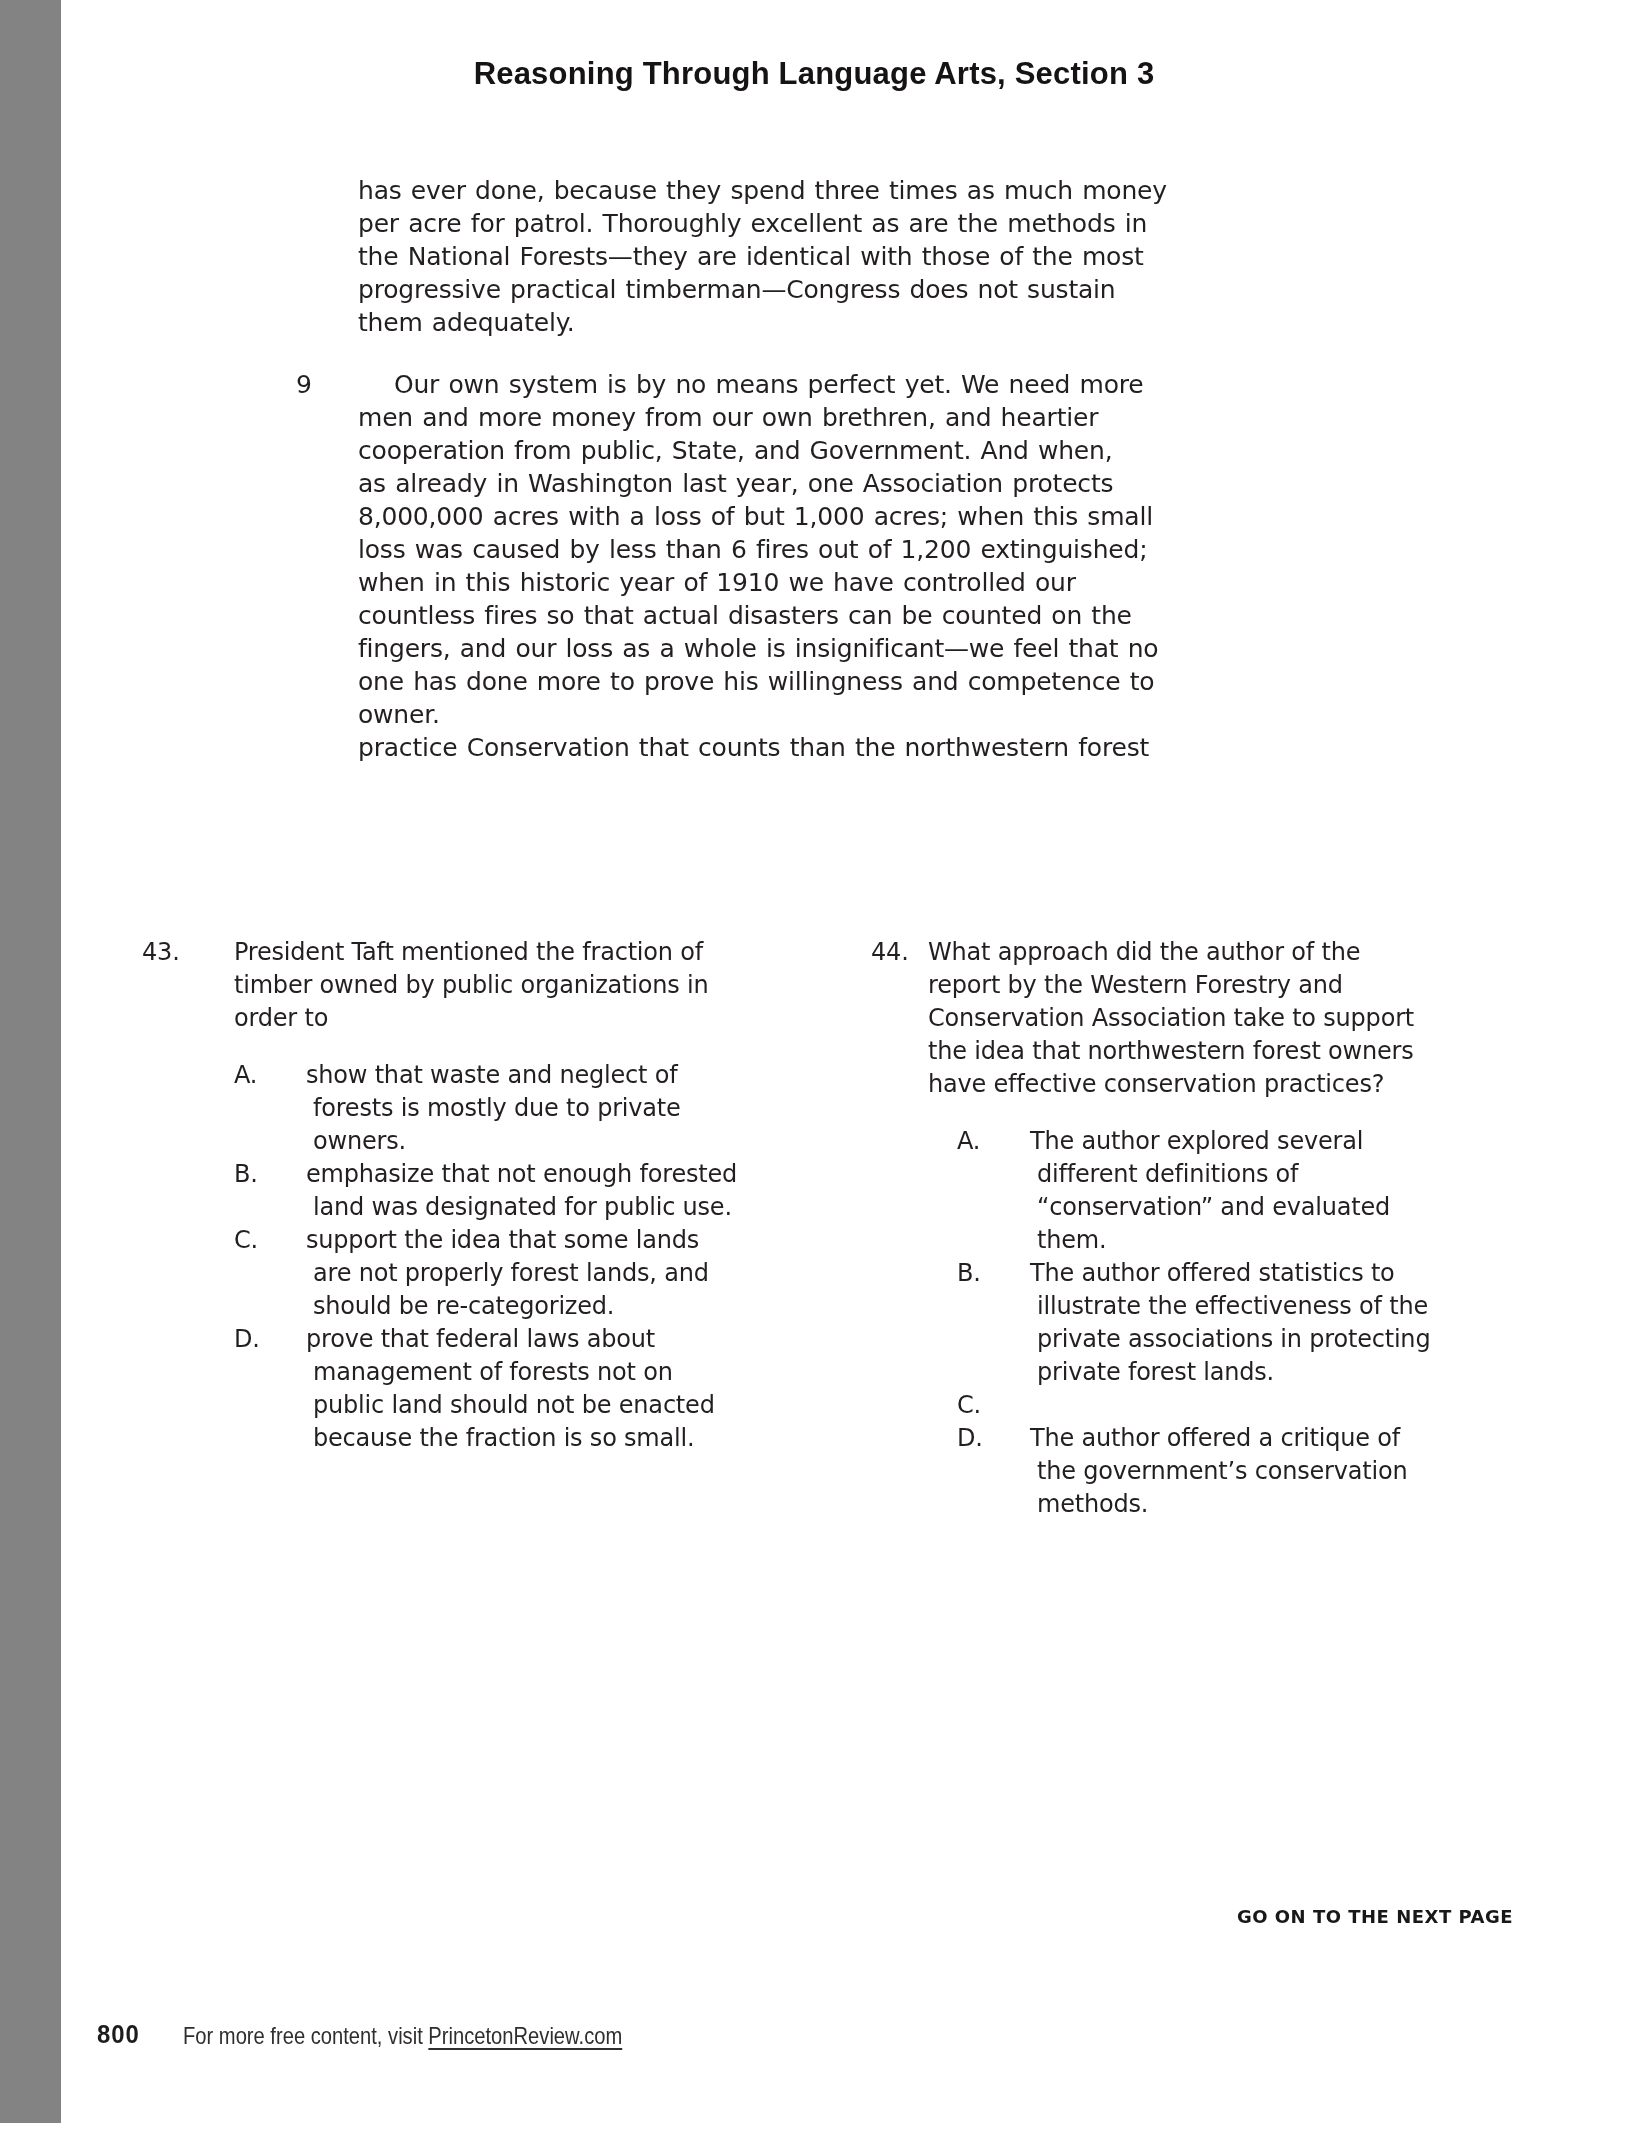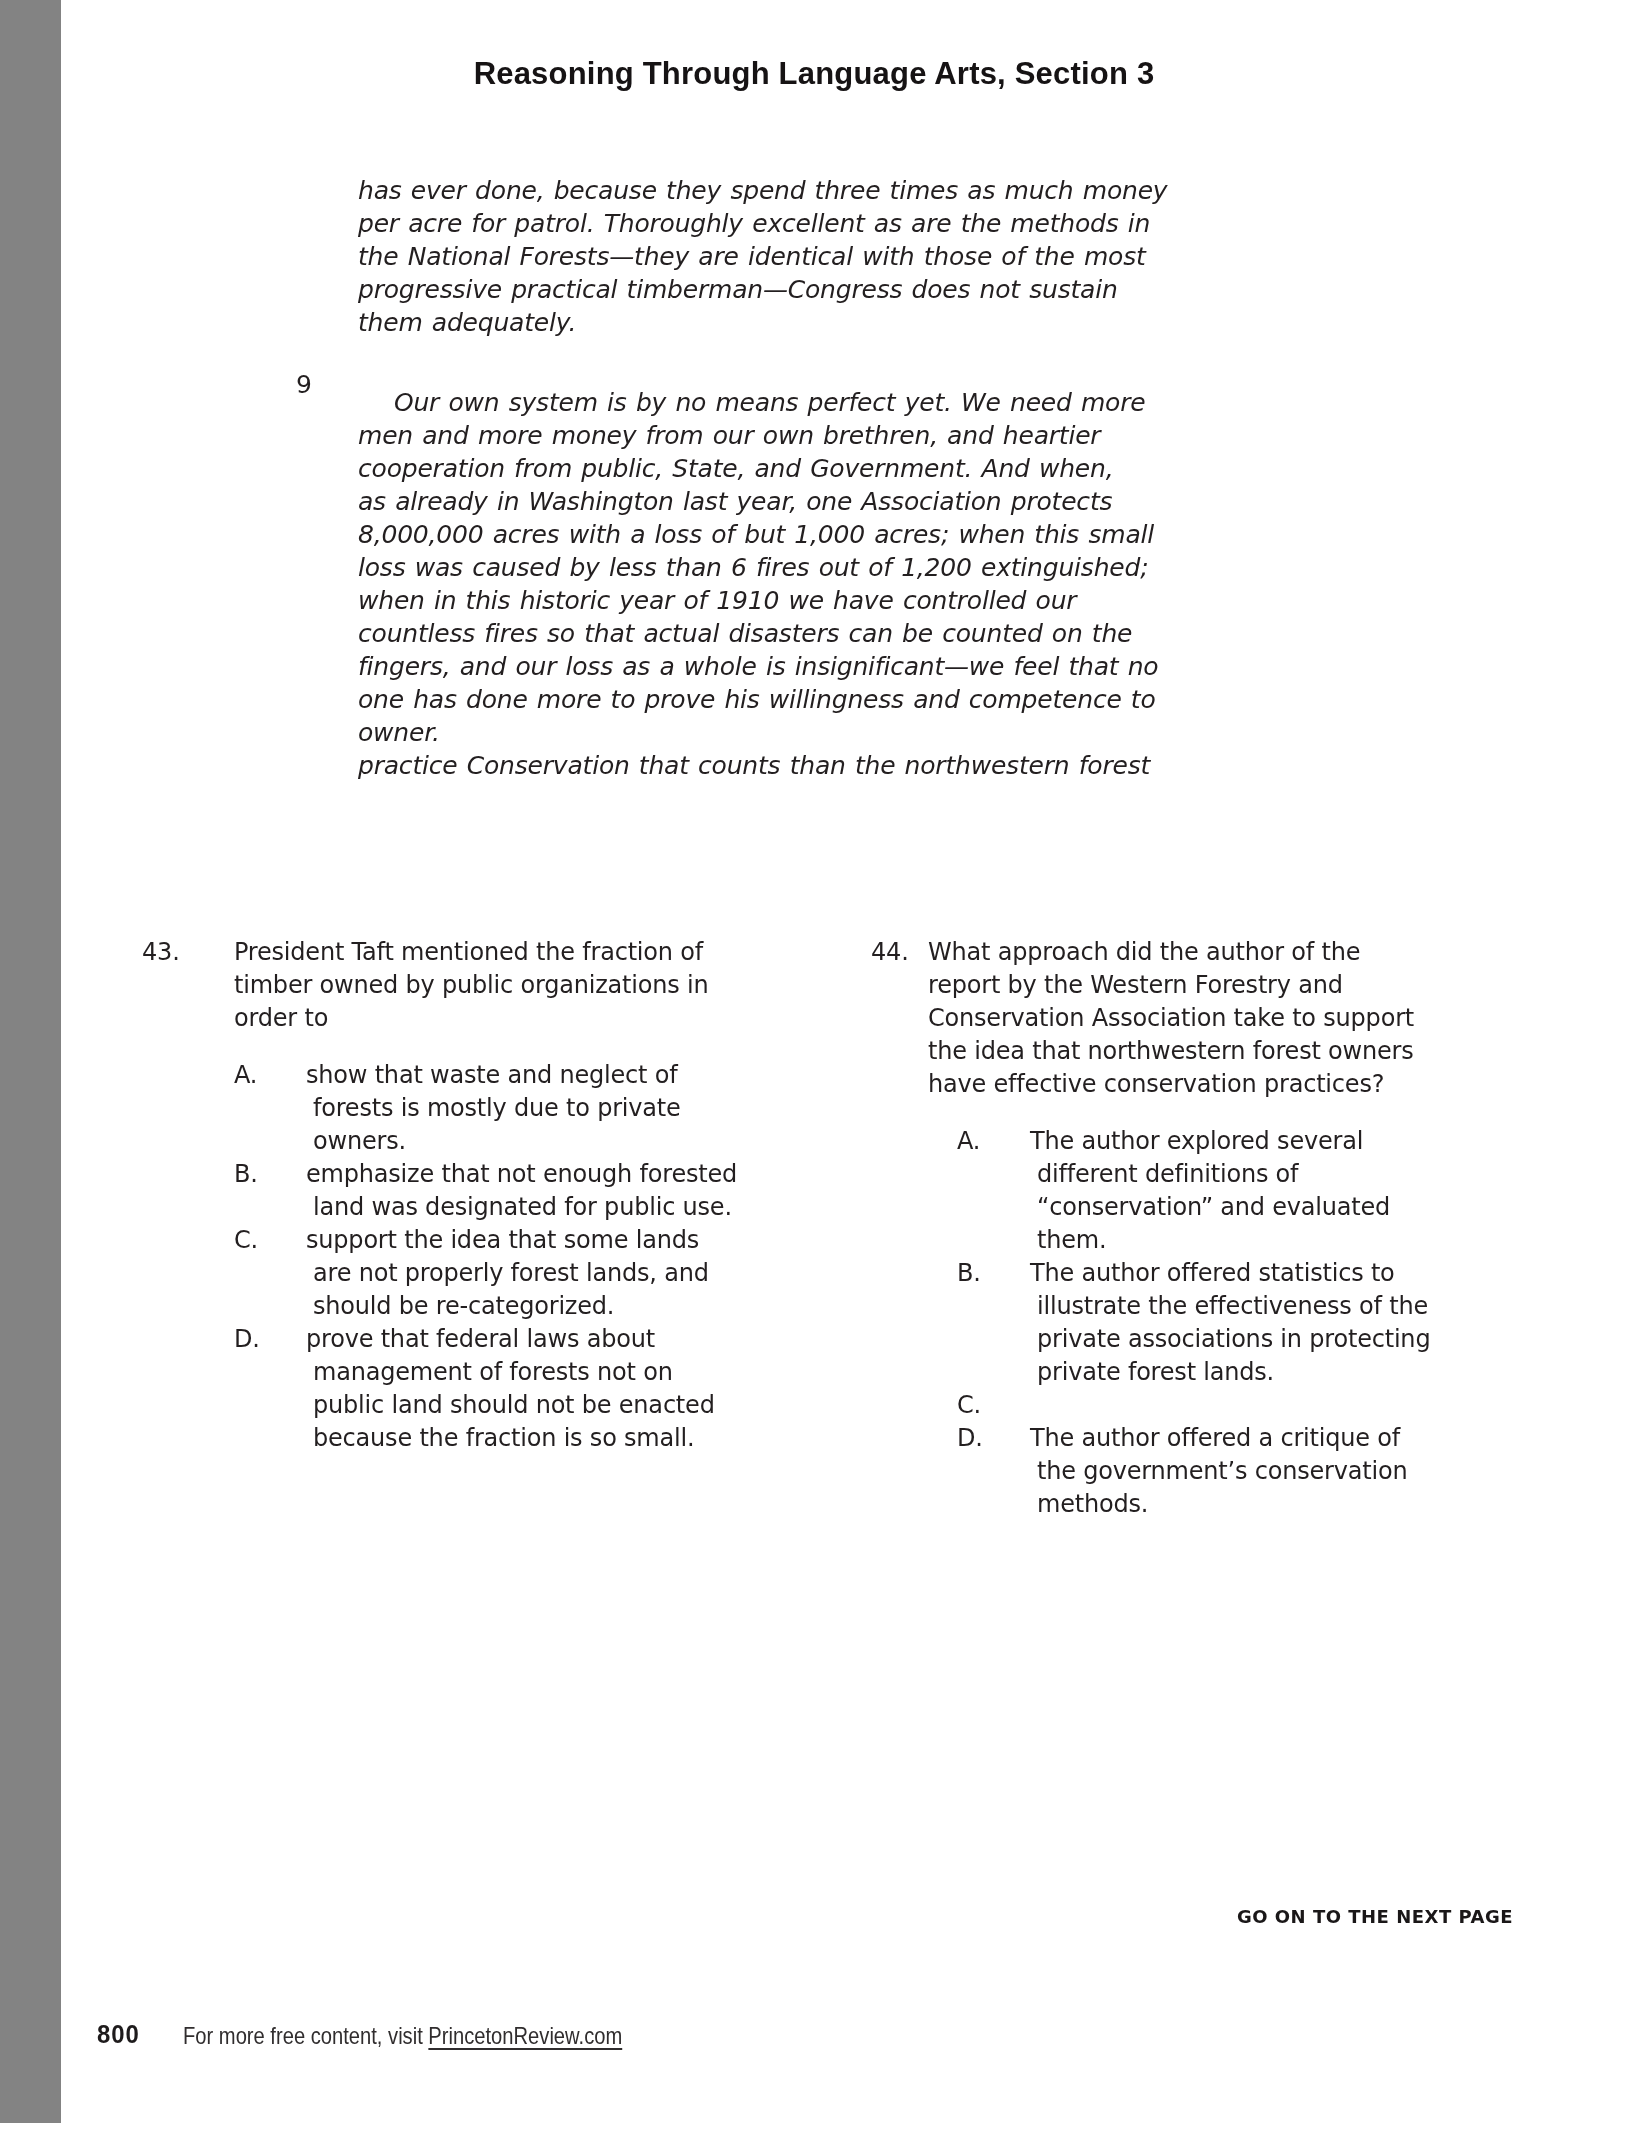--- a/index.html
+++ b/index.html
@@ -32,23 +32,23 @@
   
   .passage {
     position: absolute; left: 296px; top: 174px; width: 990px;
     font-size: 25px; line-height: 33px;
     word-spacing: 1.5px;
     letter-spacing: -0.2px;
   }
   .para { display: flex; }
   .para-9 { margin-top: 29px; }
   .pnum { flex: none; width: 62px; }
-  .ptext { flex: none; width: 920px; font-style: italic; }
+  .ptext { flex: none; width: 920px; }
   .line { white-space: nowrap; }
-  .indent-first .line.first { padding-left: 36px; margin-top: 18px; }
+  .indent-first .line.first { padding-left: 36px; }
 
   
   .questions {
     position: absolute; top: 936px; left: 16px; width: 1640px; height: 700px;
     font-size: 24px; line-height: 33px;
     letter-spacing: -0.2px;
   }
   .question { position: absolute; top: 0; display: flex; }
   .q43 { left: 126px; width: 665px; }
   .q44 { left: 855px; width: 650px; }

